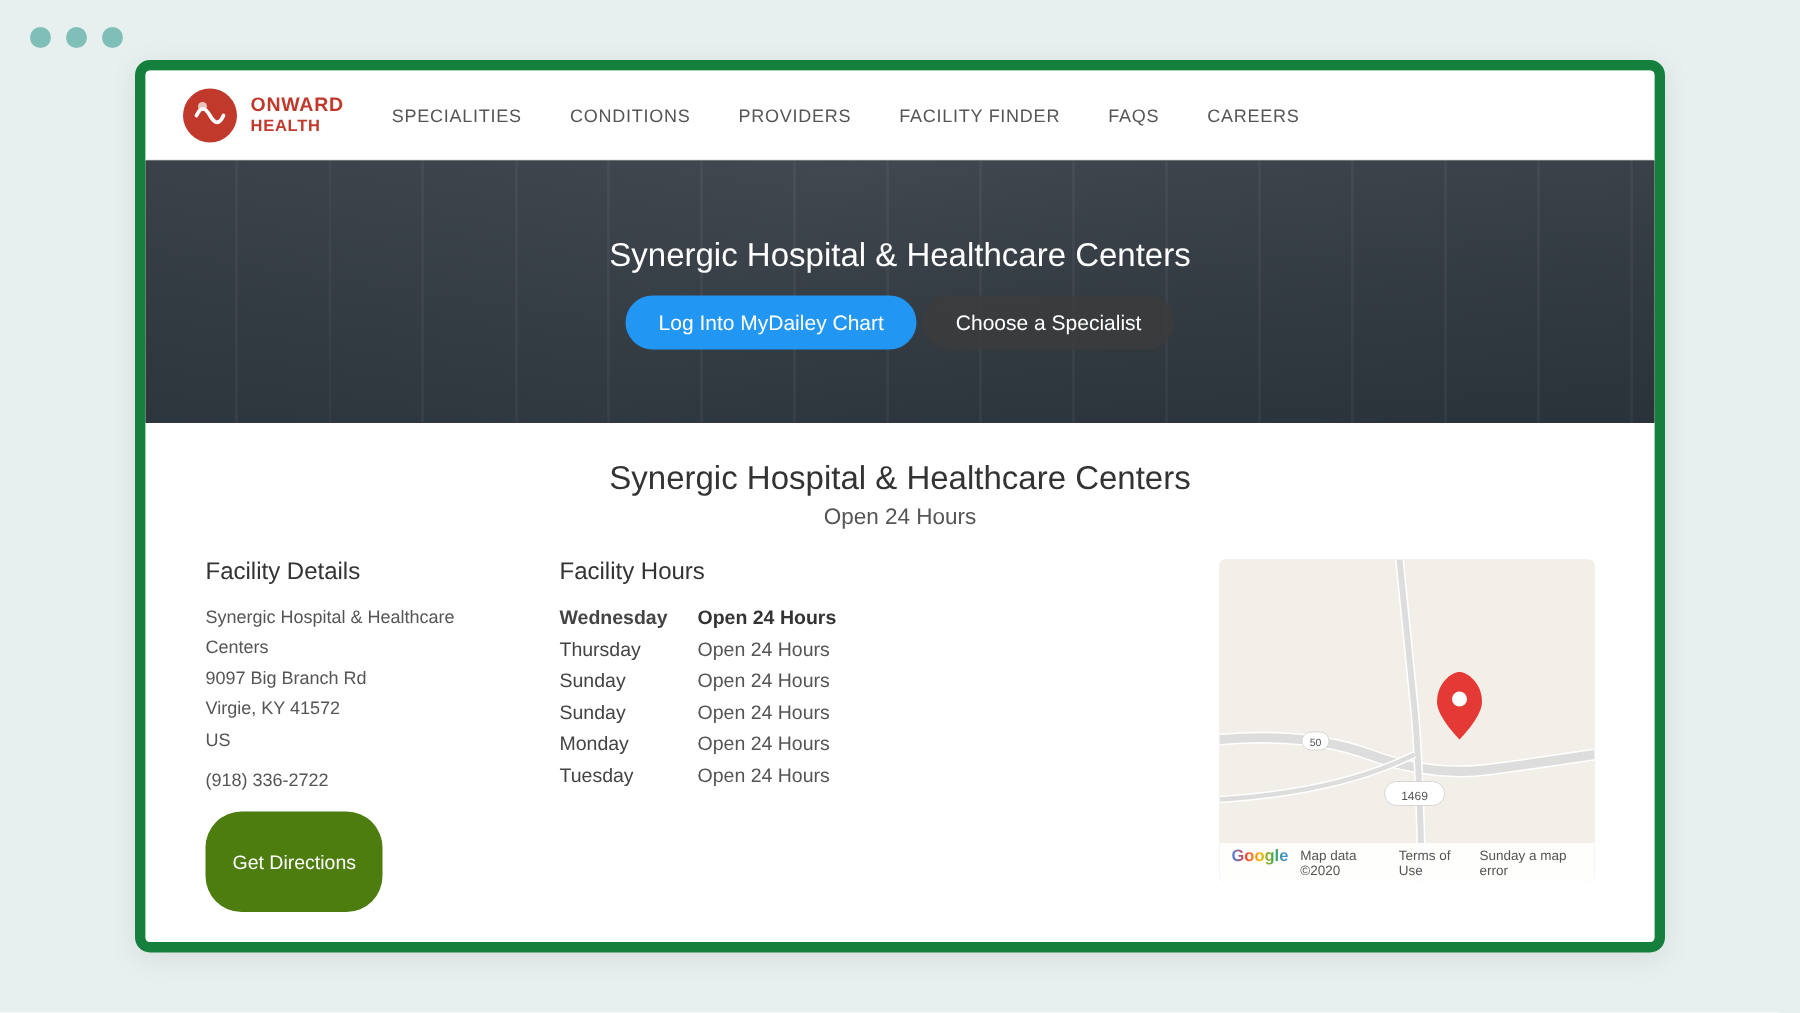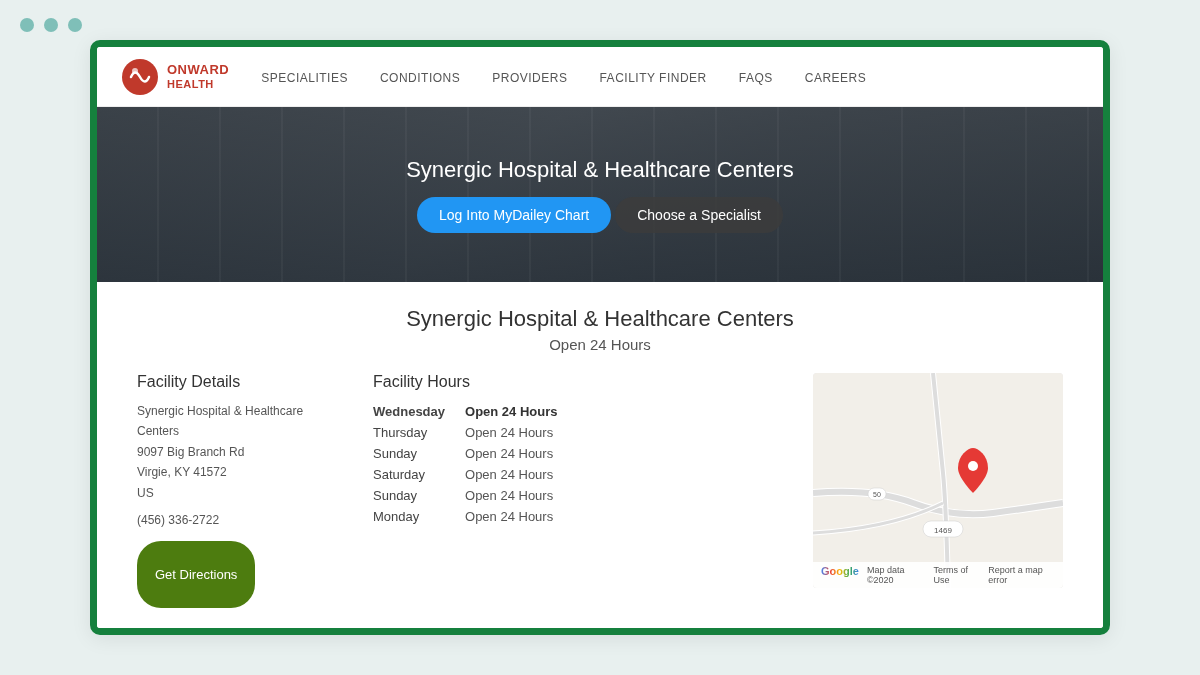--- a/index.html
+++ b/index.html
@@ -334,50 +334,50 @@
     <div class="content-grid">
 
       <div class="facility-details">
         <h3>Facility Details</h3>
         <div class="address-block">
           <div>Synergic Hospital &amp; Healthcare Centers</div>
           <div>9097 Big Branch Rd</div>
           <div>Virgie, KY 41572</div>
           <div>US</div>
         </div>
-        <div class="phone">(456) 336-2722</div>
+        <div class="phone">(918) 336-2722</div>
         <button class="btn-directions">Get Directions</button>
       </div>
 
       <div class="facility-hours">
         <h3>Facility Hours</h3>
         <table class="hours-table">
           <tbody id="hours-tbody">
               <tr>
                 <td class="bold">Wednesday</td>
                 <td class="bold">Open 24 Hours</td>
               </tr>
               <tr>
                 <td>Thursday</td>
                 <td>Open 24 Hours</td>
               </tr>
               <tr>
                 <td>Sunday</td>
                 <td>Open 24 Hours</td>
               </tr>
               <tr>
-                <td>Saturday</td>
-                <td>Open 24 Hours</td>
-              </tr>
-              <tr>
                 <td>Sunday</td>
                 <td>Open 24 Hours</td>
               </tr>
               <tr>
                 <td>Monday</td>
+                <td>Open 24 Hours</td>
+              </tr>
+              <tr>
+                <td>Tuesday</td>
                 <td>Open 24 Hours</td>
               </tr>
             </tbody>
         </table>
       </div>
 
       <div class="map-container">
         <div class="map-sim">
           <svg viewBox="0 0 250 215" xmlns="http://www.w3.org/2000/svg">
             <rect width="250" height="215" fill="#f2efe9"></rect>
@@ -396,20 +396,20 @@
             <text x="64" y="124" text-anchor="middle" font-size="7" fill="#555">50</text>
 
             <path d="M175 95 C175 82 165 75 160 75 C155 75 145 82 145 95 C145 105 160 120 160 120 C160 120 175 105 175 95Z" fill="#e53935"></path>
             <circle cx="160" cy="93" r="5" fill="#fff"></circle>
           </svg>
         </div>
         <div class="map-footer">
           <span class="google-logo">Google</span>
           <span>Map data ©2020</span>
           <span>Terms of Use</span>
-          <span>Report a map error</span>
+          <span>Sunday a map error</span>
         </div>
       </div>
 
     </div>
   </div>
 
 </div>
 
 </body></html>

